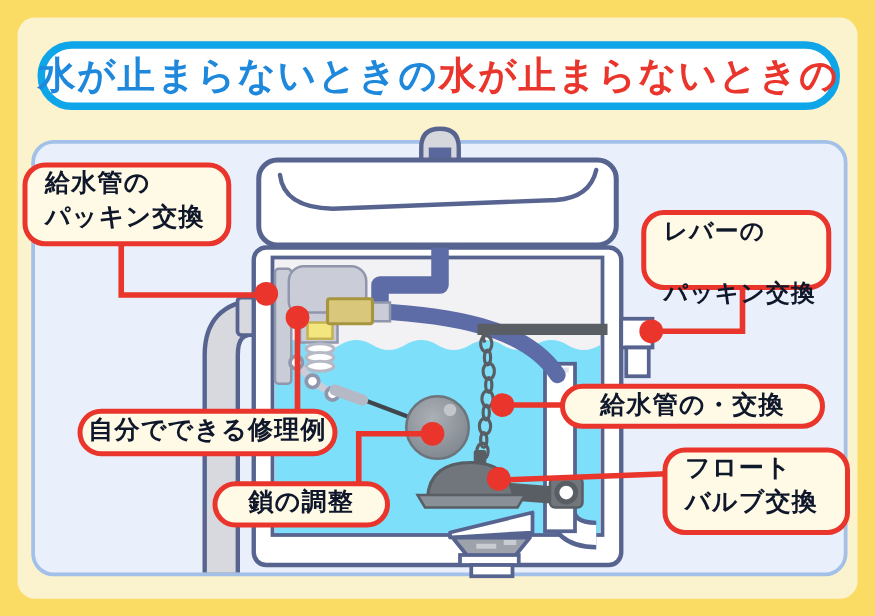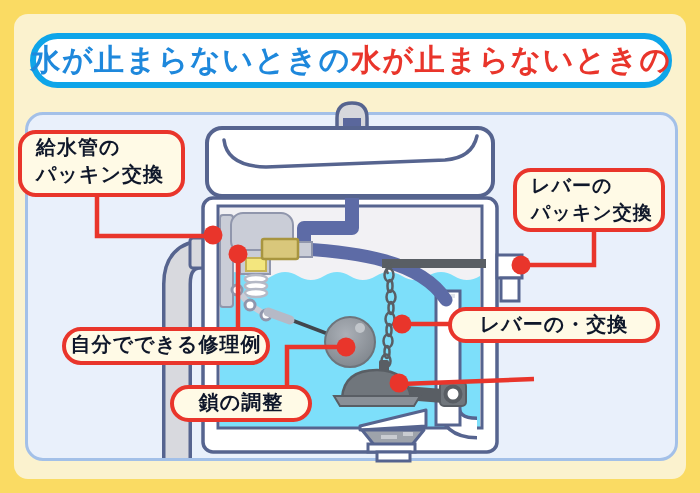--- a/index.html
+++ b/index.html
@@ -30,21 +30,21 @@
     position:absolute;box-sizing:border-box;
     background:#FFFAE6;border:4px solid #E9352B;color:#0f172a;
     font-weight:bold;font-size:20px;line-height:27px;letter-spacing:1px;
     display:flex;flex-direction:column;justify-content:flex-start;
     white-space:nowrap;
   }
   .callout .cline{display:block;}
   .c-left{align-items:flex-start;padding-left:14px;}
   .c-center{align-items:center;}
   .lbl-supply{left:18px;top:130px;width:167px;height:67px;border-radius:18px;}
-  .lbl-lever{left:513px;top:168px;width:152px;height:64px;border-radius:18px;font-size:19px;}
+  .lbl-lever{left:513px;top:168px;width:152px;height:64px;border-radius:18px;font-size:19px;gap:23px;}
   .lbl-balltap{left:62px;top:327px;width:208px;height:38px;border-radius:19px;}
   .lbl-float{left:170px;top:385px;width:142px;height:37px;border-radius:19px;}
   .lbl-chain{left:448px;top:307px;width:212px;height:36px;border-radius:18px;}
   .lbl-valve{left:530px;top:358px;width:150px;height:70px;border-radius:18px;}
 </style>
 </head>
 <body>
 
 <div class="stage">
   <div class="frame-inner"></div>
@@ -190,16 +190,20 @@
 
   <div class="callout c-center lbl-balltap">
     <span class="cline">自分でできる修理例</span>
   </div>
 
   <div class="callout c-center lbl-float">
     <span class="cline">鎖の調整</span>
   </div>
 
   <div class="callout c-center lbl-chain">
-    <span class="cline">レバーの・交換</span>
-  </div>
-
+    <span class="cline">給水管の・交換</span>
+  </div>
+
+  <div class="callout c-left lbl-valve">
+    <span class="cline">フロート</span>
+    <span class="cline">バルブ交換</span>
+  </div>
 </div>
 
 </body></html>

